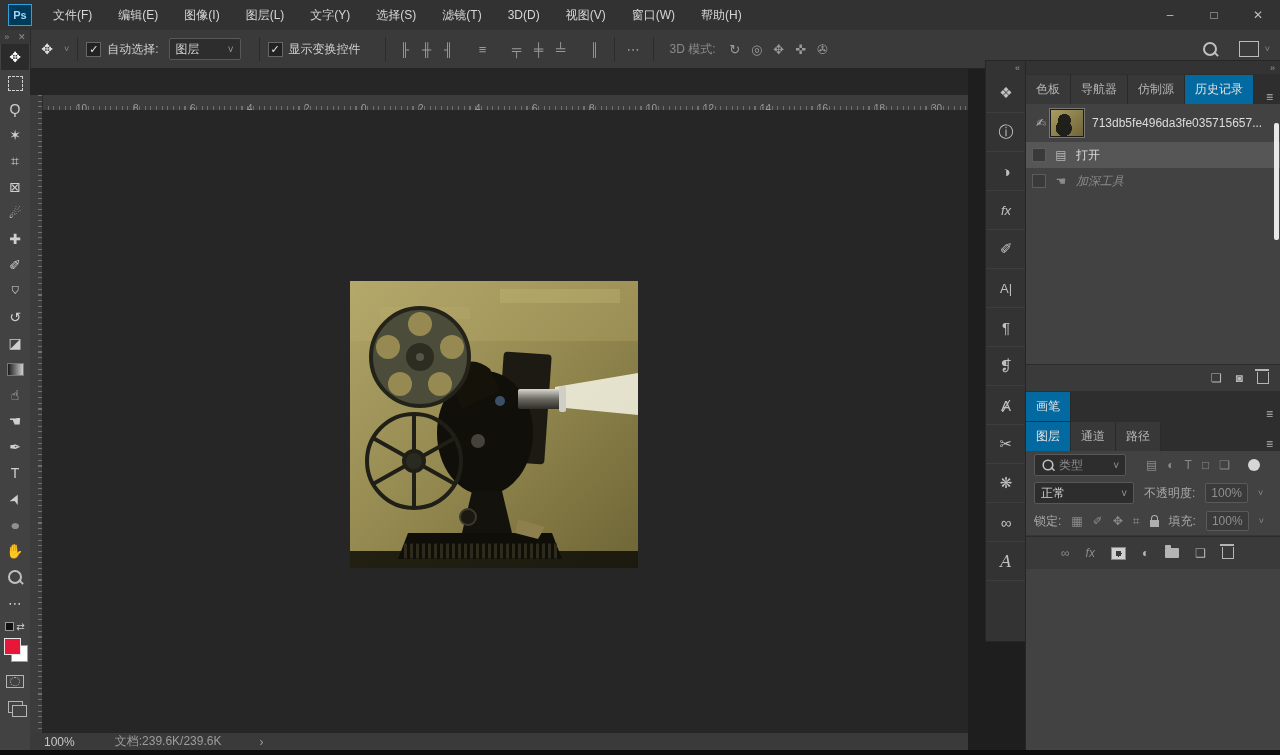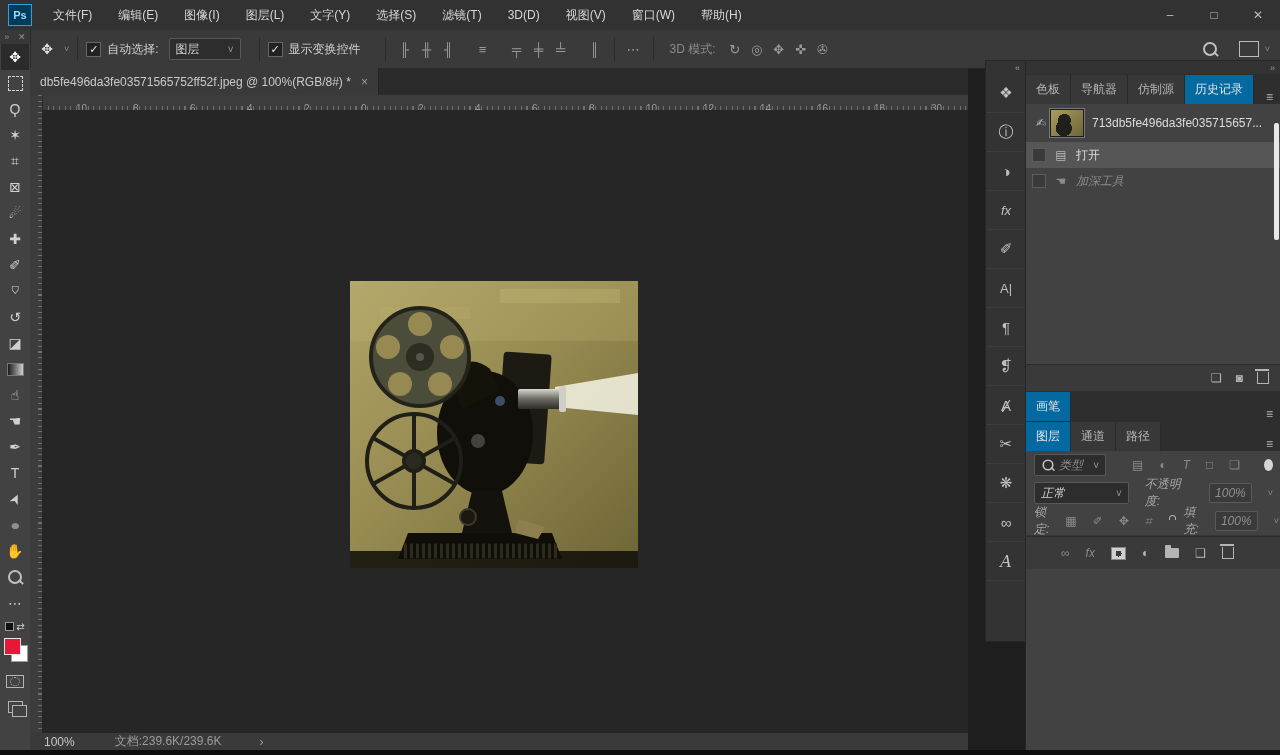--- a/index.html
+++ b/index.html
@@ -86,21 +86,21 @@
   .icon-trash::before{content:"";position:absolute;left:-3px;top:-3px;width:14px;height:2px;background:#b5b5b5;}
   .icon-folder{width:14px;height:10px;background:#b5b5b5;position:relative;display:inline-block;border-radius:1px;}
   .icon-folder::before{content:"";position:absolute;left:0;top:-3px;width:6px;height:3px;background:#b5b5b5;border-radius:1px 1px 0 0;}
   .icon-mask{width:13px;height:11px;background:#cfcfcf;display:inline-block;
       background:radial-gradient(circle at 50% 50%,#3a3a3a 3px,#cfcfcf 3px);border:1px solid #888;}
   .icon-lock{width:9px;height:7px;background:#c9c9c9;position:relative;display:inline-block;margin-top:4px;}
   .icon-lock::before{content:"";position:absolute;left:1px;top:-5px;width:5px;height:4px;border:1px solid #c9c9c9;
       border-bottom:none;border-radius:4px 4px 0 0;}
   .icon-eye{width:15px;height:9px;border:1px solid #d2d2d2;border-radius:50%;position:relative;display:inline-block;}
   .icon-eye::before{content:"";position:absolute;left:5px;top:2px;width:4px;height:4px;background:#d2d2d2;border-radius:50%;}
-  .fieldrow{display:flex;align-items:center;height:28px;padding:0 8px;gap:16px;color:#a8a8a8;font-style:italic;}
+  .fieldrow{display:flex;align-items:center;height:28px;padding:0 8px;gap:10px;color:#a8a8a8;}
   .numfield{background:#3a3a3a;border:1px solid #5a5a5a;border-radius:2px;height:18px;padding:0 5px;display:inline-flex;
             align-items:center;color:#8f8f8f;}
   .layerrow{display:flex;align-items:center;height:44px;background:#4e4e4e;border-top:1px solid #3a3a3a;border-bottom:1px solid #3a3a3a;}
   .lthumb{width:34px;height:34px;border:1px solid #111;outline:1px solid #999;margin:0 10px;
       background:radial-gradient(circle at 42% 40%,#20201a 26%,transparent 27%),
                  radial-gradient(circle at 40% 70%,#20201a 30%,transparent 31%),
                  linear-gradient(135deg,#aa9d60,#6f6538);}
   .scrollthumb{position:absolute;width:5px;border-radius:2px;background:#e8e8e8;}
   #bottomstrip{left:0;top:750px;width:1280px;height:5px;background:#0d0d0d;}
   .togglecircle{width:12px;height:12px;border-radius:50%;background:#d6d6d6;display:inline-block;}
@@ -249,26 +249,20 @@
     </div>
     <div class="tool" style="margin-top:6px">
         <span class="qmask"></span>
       </div>
     <div class="tool">
         <span class="scrmode"></span>
       </div>
   </div>
 
   <div id="docwin" class="abs">
-    <div id="tabbar" class="abs row">
-      <div class="doctab">
-        <span>db5fe496da3fe03571565752ff52f.jpeg @ 100%(RGB/8#) *</span>
-        <span class="x">×</span>
-      </div>
-    </div>
     <div id="hruler" class="abs">
       <span class="rnum" style="left:34px">10</span>
       <span class="rnum" style="left:91px">8</span>
       <span class="rnum" style="left:148px">6</span>
       <span class="rnum" style="left:205px">4</span>
       <span class="rnum" style="left:262px">2</span>
       <span class="rnum" style="left:319px">0</span>
       <span class="rnum" style="left:376px">2</span>
       <span class="rnum" style="left:433px">4</span>
       <span class="rnum" style="left:490px">6</span>

